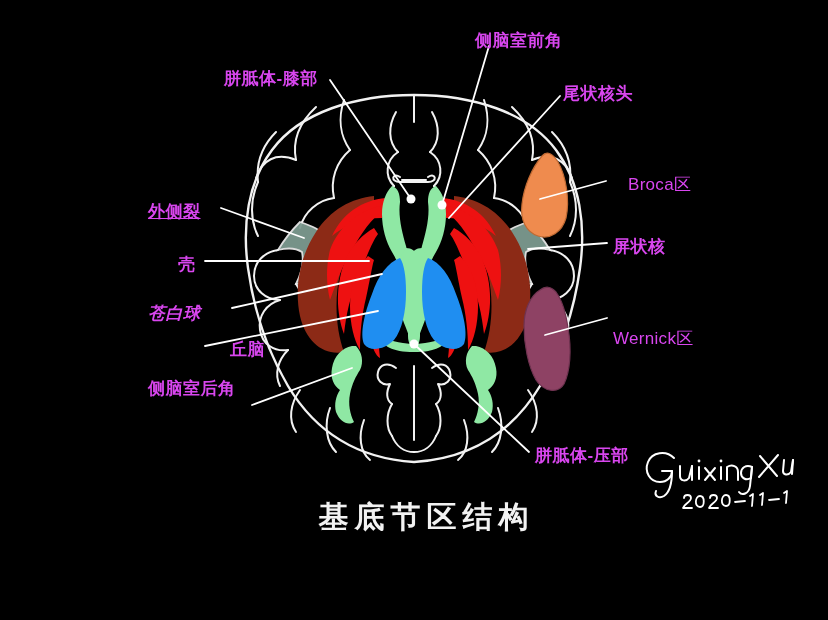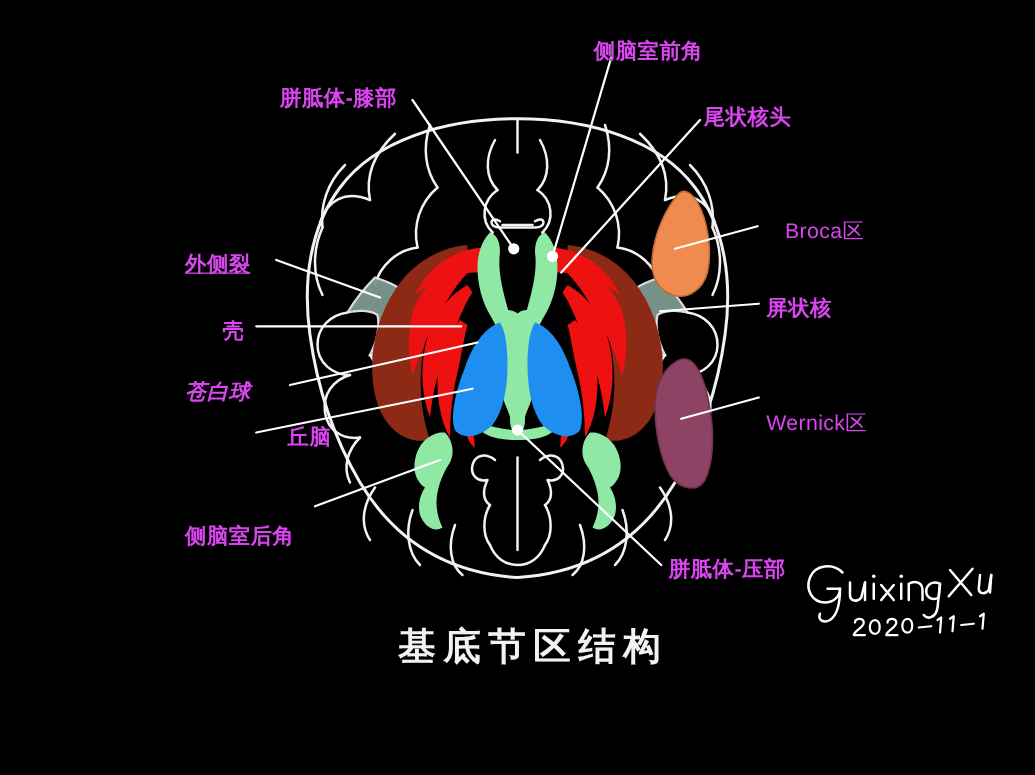--- a/index.html
+++ b/index.html
@@ -345,21 +345,21 @@
   <div class="lbl lbl-r latin" style="left:613px; top:330px;">Wernick区</div>
 
   <div class="lbl lbl-l" style="left:148px; top:203px;text-decoration:underline;">外侧裂</div>
 
   <div class="lbl lbl-l" style="left:178px; top:256px;">壳</div>
 
   <div class="lbl lbl-l" style="left:148px; top:305px;font-style:italic;">苍白球</div>
 
   <div class="lbl lbl-l" style="left:182px; top:341px;margin-left:48px;">丘脑</div>
 
-  <div class="lbl lbl-l" style="left:148px; top:420px;">侧脑室后角</div>
+  <div class="lbl lbl-l" style="left:148px; top:380px;">侧脑室后角</div>
 
   <div class="lbl lbl-r" style="left:535px; top:447px;">胼胝体-压部</div>
 
   <div id="title">基底节区结构</div>
 
   <svg id="signature" viewBox="0 0 180 70">
     <g fill="none" stroke="#ffffff" stroke-width="2" stroke-linecap="round" stroke-linejoin="round">
 
       <path d="M34 18 C 26 10, 12 12, 8 22 C 4 32, 10 42, 20 42 C 27 42, 32 37, 32 31 L 22 31"></path>
       <path d="M32 31 C 32 42, 30 52, 24 56 C 19 59, 14 56, 16 51"></path>

